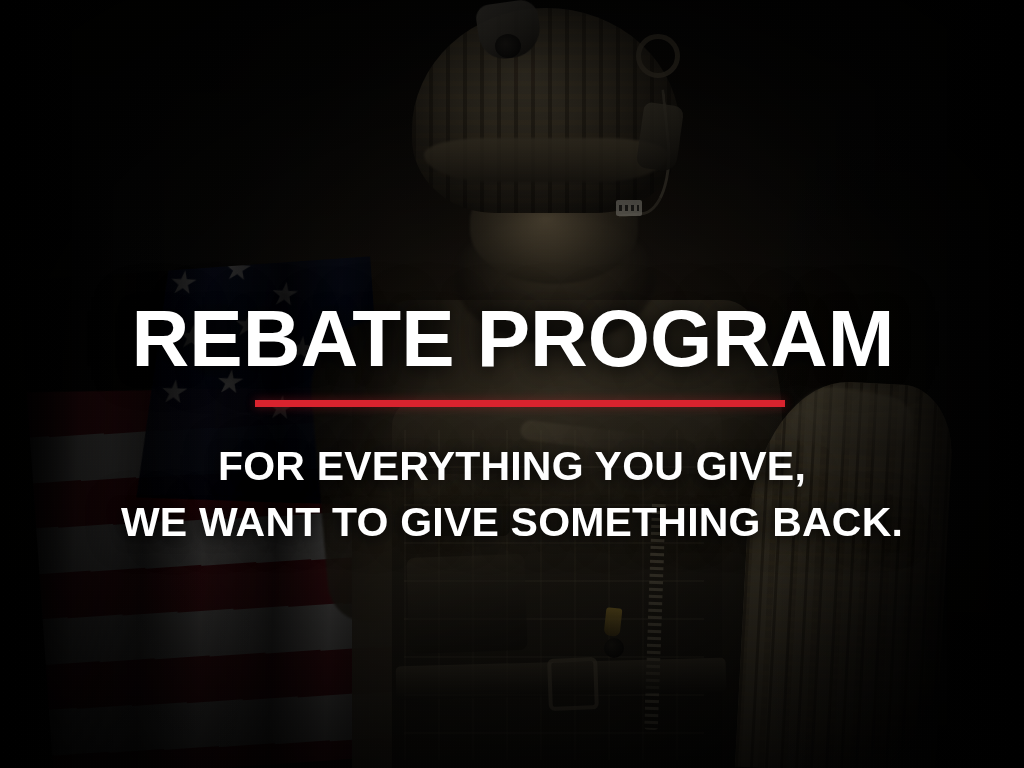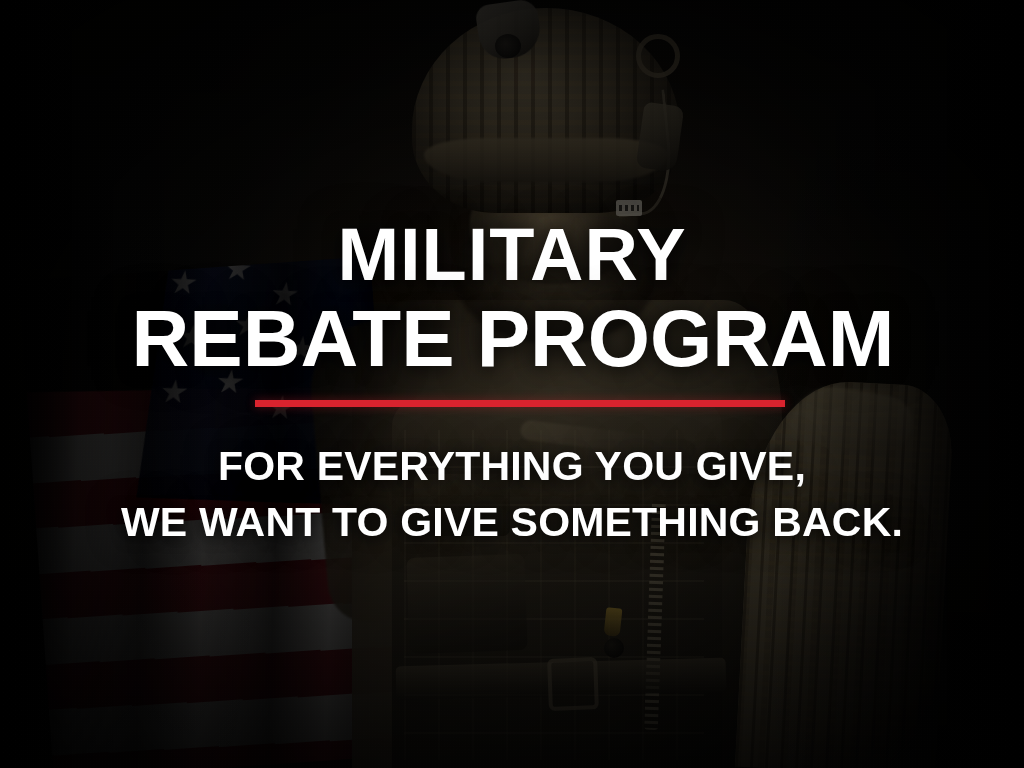--- a/index.html
+++ b/index.html
@@ -494,21 +494,20 @@
       <div class="helm-tag"></div>
     </div>
 
     <div class="bg-shade"></div>
     <div class="bg-edge"></div>
     <div class="bg-grain"></div>
   </div>
 
   <div class="overlay">
 
-    <div class="headline" id="line-military">MILITARY</div>
 
     <div class="headline" id="line-rebate">REBATE PROGRAM</div>
 
     <div id="divider" style="background: rgb(217, 35, 46);"></div>
 
     <div class="subline" id="sub-1">FOR EVERYTHING YOU GIVE,</div>
 
     <div class="subline" id="sub-2">WE WANT TO GIVE SOMETHING BACK.</div>
 
   </div>

